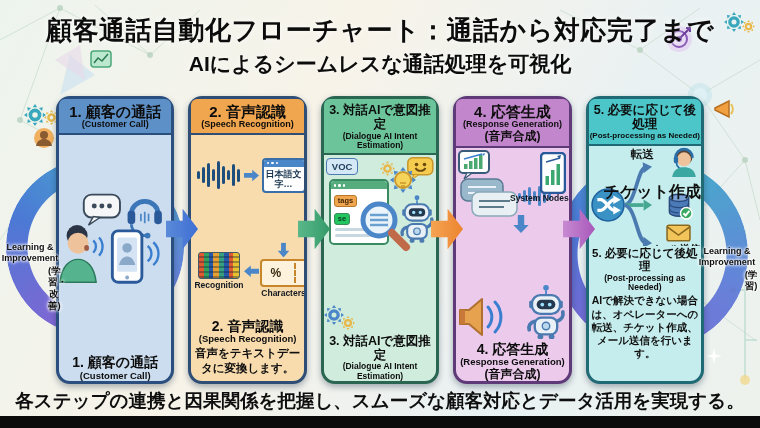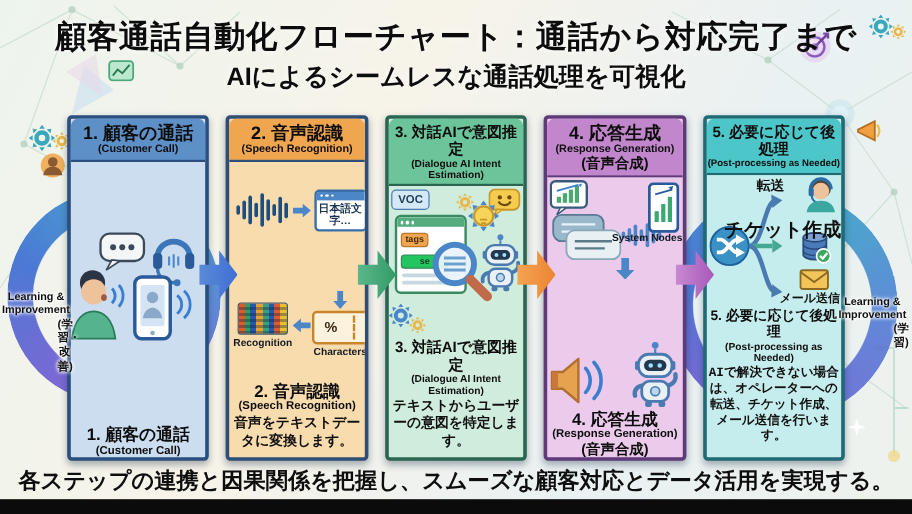--- a/index.html
+++ b/index.html
@@ -28,21 +28,21 @@
   .loop-right{right:12px;top:158px;width:192px;height:192px;}
   .loop-label{position:absolute;z-index:4;text-align:center;font-weight:800;color:#101010;
     font-size:9px;line-height:1.25;
     text-shadow:0 0 3px #fff,0 0 3px #fff,0 0 4px #fff;}
   .loop-label .jp{font-size:9.5px;margin-left:48px;}
   .ll-left{left:0;top:242px;width:60px;}
   .ll-right{right:0;top:246px;width:66px;}
 
   
   .cols{position:absolute;left:56px;top:96px;width:648px;height:288px;display:flex;gap:14px;z-index:2;}
-  .card{flex:1 1 0;min-width:0;display:flex;flex-direction:column;border-radius:4px;
+  .card{flex:1 1 0;min-width:0;display:flex;flex-direction:column;border-radius:14px;
     border:3px solid var(--bd);background:var(--bg);box-shadow:0 3px 6px rgba(20,40,60,.35);}
   .col1{--hd:#5e90c8;--bd:#2a4e7e;--bg:#ccddf0;}
   .col2{--hd:#f0a64e;--bd:#2e4e76;--bg:#f8dcae;}
   .col3{--hd:#6cc49a;--bd:#2a6652;--bg:#cfecdc;}
   .col4{--hd:#c286cc;--bd:#5e3a78;--bg:#eccaec;}
   .col5{--hd:#4cc6c8;--bd:#1f6a74;--bg:#c6eded;}
   .card-header{background:var(--hd);border-bottom:2.5px solid var(--bd);
     border-radius:6px 6px 0 0;text-align:center;padding:4px 1px 3px;color:#0d0d0d;}
   .h-jp{font-size:15px;font-weight:900;line-height:1.15;}
   .h-en{font-size:9px;font-weight:700;line-height:1.1;}
@@ -54,21 +54,21 @@
   .t2{text-align:center;color:#0d0d0d;margin-top:1px;}
   .t2-jp{font-size:14px;font-weight:900;line-height:1.15;}
   .t2-en{font-size:9.5px;font-weight:700;line-height:1.1;}
   .col3 .t2-jp{font-size:12.5px;}
   .col3 .t2-en,.col5 .t2-en{font-size:8.5px;}
   .col5 .t2-jp{font-size:11.5px;}
   .t2-jp2{font-size:12px;font-weight:900;line-height:1.1;}
   .desc{font-size:11.5px;font-weight:700;color:#101010;text-align:center;
     line-height:1.25;padding:2px 2px 6px;}
   .col4 .desc{font-size:11px;padding-bottom:5px;}
-  .col5 .desc{font-size:10.5px;padding-bottom:10px;font-family:Liberation Mono, monospace;}
+  .col5 .desc{font-size:10.5px;padding-bottom:21px;}
 
   
   .flow-arrow{position:absolute;width:32px;height:46px;z-index:3;
     clip-path:polygon(0 32%,52% 32%,52% 6%,100% 50%,52% 94%,52% 68%,0 68%);
     filter:drop-shadow(1px 2px 2px rgba(0,0,0,.25));}
   .fa1{left:166px;top:206px;background:linear-gradient(90deg,#5a8ad8,#3f6fd4);}
   .fa2{left:298px;top:206px;background:linear-gradient(90deg,#5ab88a,#349a68);}
   .fa3{left:431px;top:206px;background:linear-gradient(90deg,#f4a452,#ec8430);}
   .fa4{left:563px;top:206px;background:linear-gradient(90deg,#c88ad2,#a858ba);}
 
@@ -103,21 +103,21 @@
   
   .chip-voc{position:absolute;left:2px;top:3px;font-size:9.5px;font-weight:800;color:#23405e;
     background:#d4e8f6;border:1.5px solid #4a7ab0;border-radius:4px;padding:0 5px;line-height:15px;}
   .browser3{position:absolute;left:5px;top:24px;width:56px;height:62px;background:#fff;
     border:2px solid #3a8a62;border-radius:5px;overflow:hidden;}
   .b3-bar{height:8px;background:#57ac7e;display:flex;align-items:center;gap:2px;padding-left:3px;}
   .b3-bar b{width:2.5px;height:2.5px;border-radius:50%;background:#fff;}
   .chip-tags{display:inline-block;margin:3px 0 0 3px;font-size:7.5px;font-weight:800;color:#4a2a08;
     background:#f0a64e;border:1px solid #b87828;border-radius:3px;padding:0 3px;line-height:10px;}
   .chip-se{display:inline-block;margin:2px 0 0 3px;font-size:7.5px;font-weight:800;color:#0e3a22;
-    background:#22c55e;border:1px solid #3a8a5c;border-radius:3px;padding:0 15px;line-height:10px;}
+    background:#22c55e;border:1px solid #3a8a5c;border-radius:3px;padding:0 3px;line-height:10px;}
   .b3-line{height:3px;background:#c8d8e0;border-radius:2px;margin:3px 4px 0;}
 
   
   .branch-label{position:absolute;font-weight:900;color:#101010;z-index:2;}
   .lbl-transfer{font-size:11.5px;left:42px;top:1px;text-align:right;}
   .lbl-ticket{font-size:16px;right:0;top:36px;}
   .lbl-mail{font-size:10px;right:1px;top:96px;}
   .sparkle{position:absolute;width:16px;height:16px;z-index:1;background:#fff;
     clip-path:polygon(50% 0,60% 40%,100% 50%,60% 60%,50% 100%,40% 60%,0 50%,40% 40%);
     filter:drop-shadow(0 0 4px #fff);}
@@ -367,21 +367,20 @@
           <line x1="36" y1="36" x2="50" y2="50" stroke="#c06a4a" stroke-width="8" stroke-linecap="round"></line>
         </svg>
         <svg class="abs" style="right:1px;top:38px" width="36" height="52" viewBox="0 0 44 60">
           <use href="#robot" width="44" height="60"></use>
         </svg>
       </div>
       <div class="t2">
         <div class="t2-jp">3. 対話AIで意図推定</div>
         <div class="t2-en">(Dialogue AI Intent Estimation)</div>
       </div>
-      <div class="desc">テキストからユーザーの意図を特定します。</div>
     </div>
 
     <div class="card col4">
       <div class="card-header">
         <div class="h-jp">4. 応答生成</div>
         <div class="h-en">(Response Generation)</div>
         <div class="h-jp2">(音声合成)</div>
       </div>
       <div class="illu">
         <svg class="abs" style="left:2px;top:2px" width="34" height="30" viewBox="0 0 34 30">

